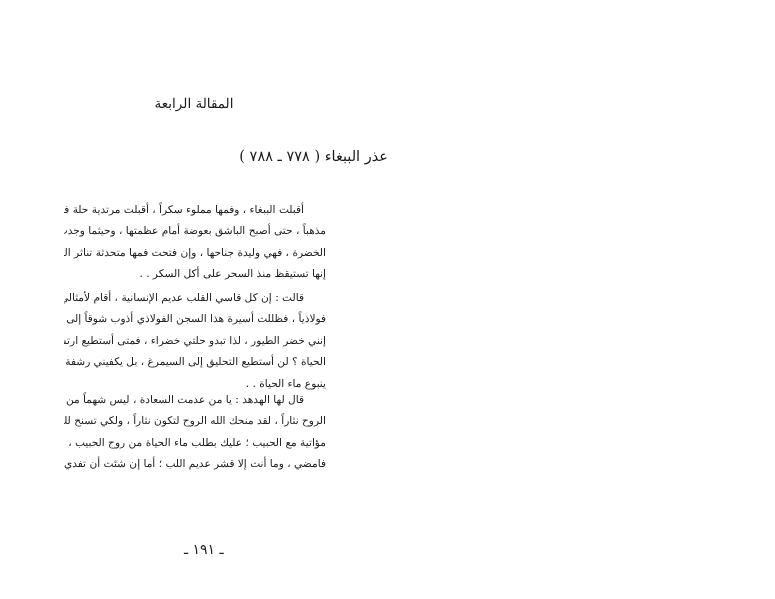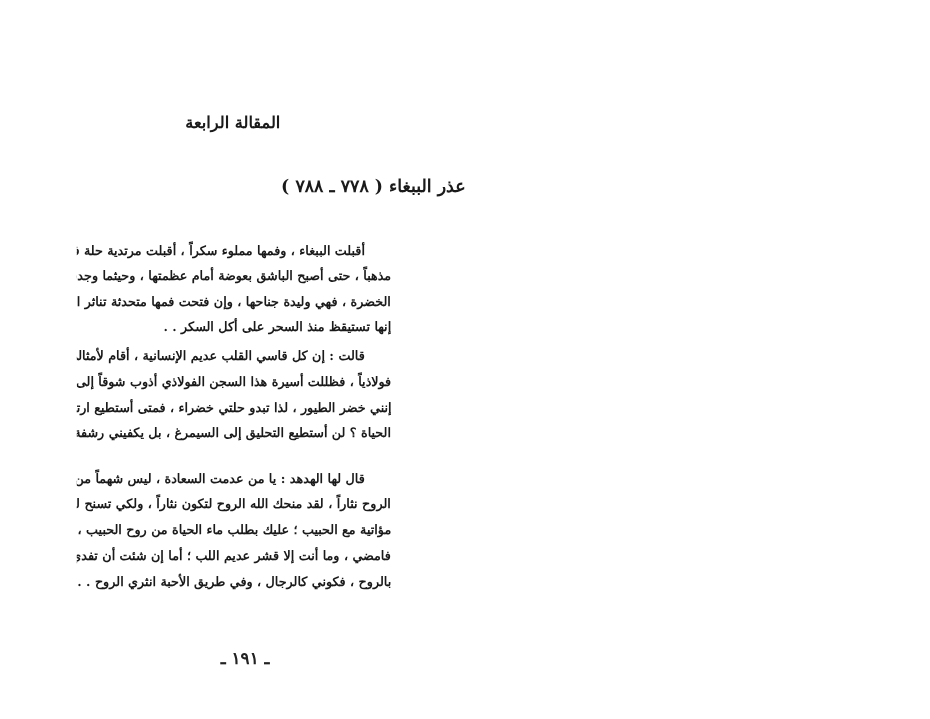--- a/index.html
+++ b/index.html
@@ -13,21 +13,20 @@
       position: relative;
       overflow: hidden;
       color: #1a1a1a;
       font-family: "DejaVu Serif", "Liberation Serif", serif;
     }
     .spread {
       position: absolute;
       left: 0; top: 0;
       width: 775px; height: 599px;
       background: #ffffff;
-      font-weight: bold;
     }
     .page {
       position: absolute;
       top: 0;
       height: 599px;
     }
     .page-left  { left: 0;   width: 388px; }
     .page-right { left: 388px; width: 387px; }
 
     .chapter-title {
@@ -100,28 +99,28 @@
       <span class="line">مذهباً ، حتى أصبح الباشق بعوضة أمام عظمتها ، وحيثما وجدت</span>
       <span class="line">الخضرة ، فهي وليدة جناحها ، وإن فتحت فمها متحدثة تناثر السكر ؛ إذ</span>
       <span class="line last">إنها تستيقظ منذ السحر على أكل السكر . .</span>
     </div>
 
     <div class="para" style="top:287px">
       <span class="line indent">قالت : إن كل قاسي القلب عديم الإنسانية ، أقام لأمثالي قفصاً</span>
       <span class="line">فولاذياً ، فظللت أسيرة هذا السجن الفولاذي أذوب شوقاً إلى ماء الحياة .</span>
       <span class="line">إنني خضر الطيور ، لذا تبدو حلتي خضراء ، فمتى أستطيع ارتشاف ماء</span>
       <span class="line">الحياة ؟ لن أستطيع التحليق إلى السيمرغ ، بل يكفيني رشفة واحدة من</span>
+      <span class="line last">ينبوع ماء الحياة . .</span>
     </div>
 
     <div class="para" style="top:389px">
       <span class="line indent">قال لها الهدهد : يا من عدمت السعادة ، ليس شهماً من لا يبذل</span>
       <span class="line">الروح نثاراً ، لقد منحك الله الروح لتكون نثاراً ، ولكي تسنح لك لحظة</span>
       <span class="line">مؤاتية مع الحبيب ؛ عليك بطلب ماء الحياة من روح الحبيب ، وإلا ،</span>
       <span class="line">فامضي ، وما أنت إلا قشر عديم اللب ؛ أما إن شئت أن تفدي الحبيب</span>
-      <span class="line last">بالروح ، فكوني كالرجال ، وفي طريق الأحبة انثري الروح . .</span>
     </div>
 
     <div class="page-number">ـ ١٩١ ـ</div>
   </div>
 
   <div class="page page-right">
 
     
 
     

